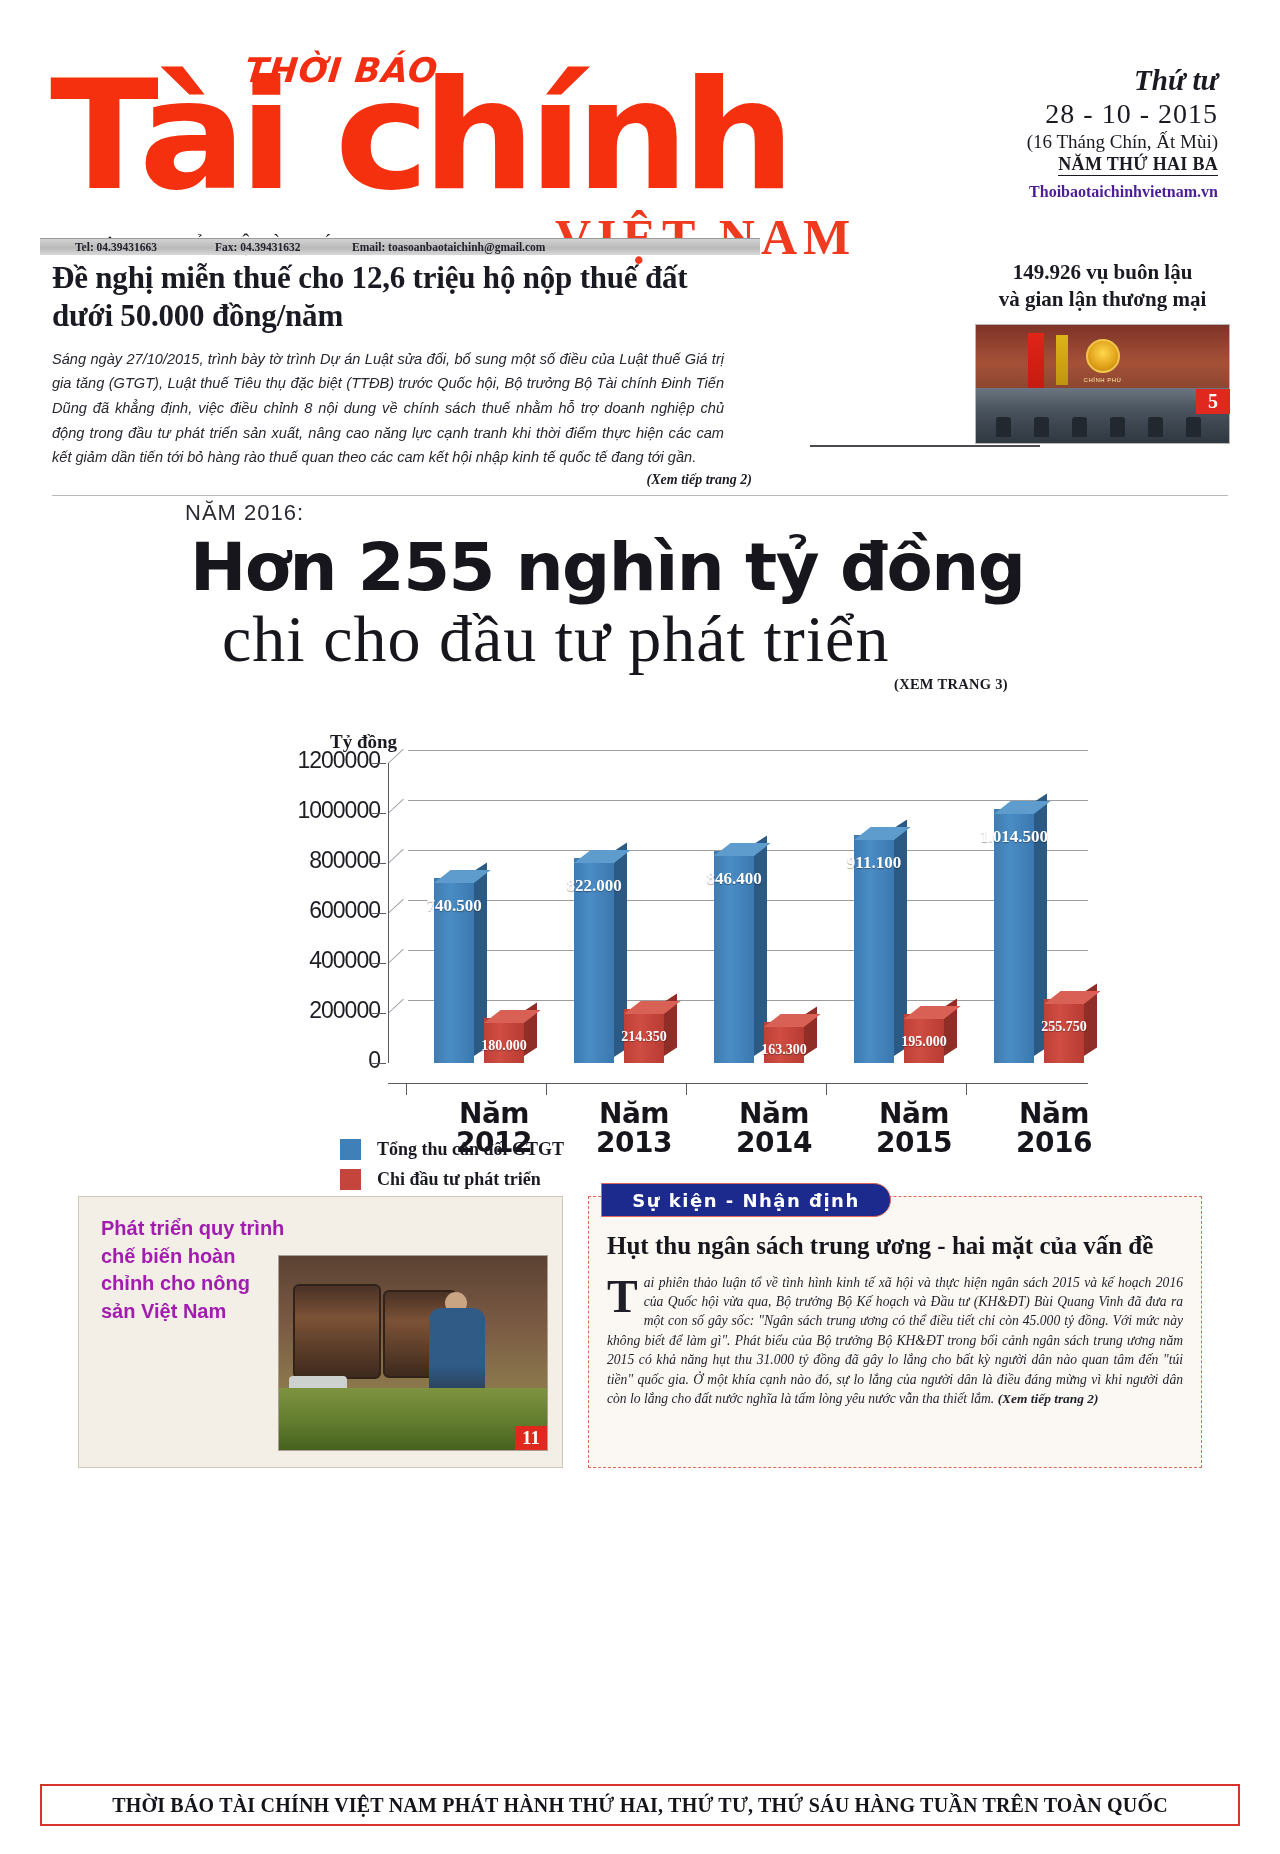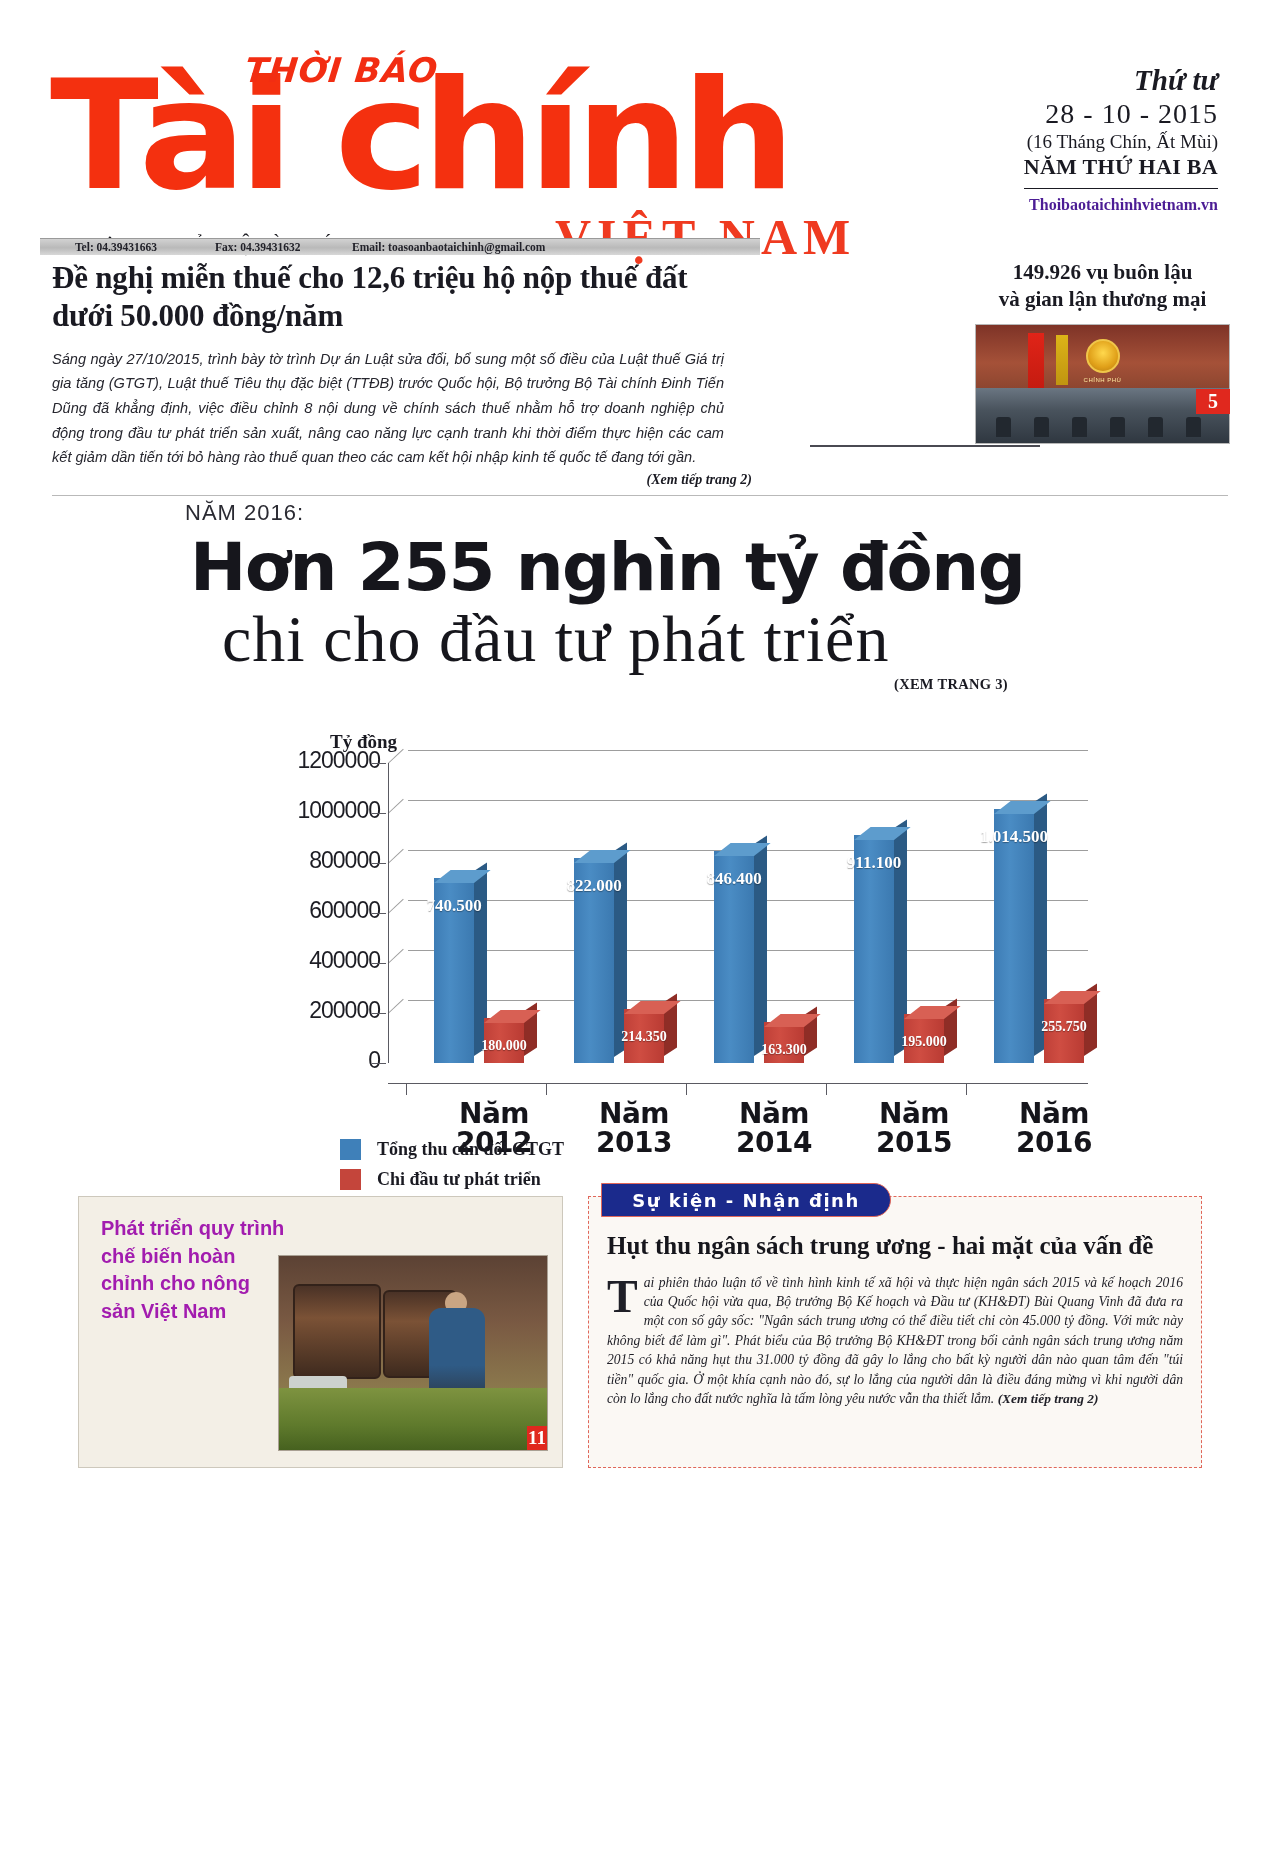--- a/index.html
+++ b/index.html
@@ -52,23 +52,23 @@
     width: 290px; text-align: right;
     font-family: "Liberation Serif", serif;
   }
   .so-line { font-size: 25px; letter-spacing: 0px; }
   .so-num { font-size: 36px; font-weight: bold; color: #ee2310; }
   .so-paren { font-size: 19px; }
   .thu-tu { font-size: 29px; font-style: italic; font-weight: bold; margin-top: 2px; }
   .date-line { font-size: 28px; margin-top: 1px; letter-spacing: 1px; }
   .lunar { font-size: 19px; margin-top: 1px; }
   .nam-thu {
-    font-size: 22px; font-weight: bold; margin-top: 1px;
+    font-size: 18px; font-weight: bold; margin-top: 1px;
     border-bottom: 1.6px solid #1a1a22; display: inline-block;
-    padding-bottom: 8px; letter-spacing: 0.3px;
+    padding-bottom: 0; letter-spacing: 0.3px;
   }
   .site { font-size: 16px; font-weight: bold; color: #4c1d95; margin-top: 7px; }
 
   
   .contact-strip {
     position: absolute; left: 40px; top: 238px; width: 720px; height: 17px;
     background: linear-gradient(to bottom, #d2d2d2, #b9b9b9 55%, #d8d8d8);
     border-top: 1px solid #9a9a9a;
   }
   .contact-strip span {
@@ -251,21 +251,21 @@
   }
   .lp-head2 { position: absolute; left: 166px; top: 36px; width: 22px; height: 22px;
     border-radius: 50%; background: #c9a583; }
   .lp-greens { position: absolute; left: 0; right: 0; bottom: 0; height: 62px;
     background: linear-gradient(to bottom,#7e9340,#5f7a2c 60%,#46611f); }
   .lp-sack { position: absolute; left: 10px; bottom: 26px; width: 58px; height: 48px;
     background: #cdd2ce; border-radius: 4px; }
   .badge11 {
     position: absolute; right: 0; bottom: 0; background: #e0281e; color: #fff;
     font-family: "Liberation Serif", serif; font-weight: bold; font-size: 19px;
-    width: 20px; height: 24px; line-height: 24px; text-align: center;
+    width: 32px; height: 24px; line-height: 24px; text-align: center;
   }
 
   .right-box {
     position: absolute; left: 548px; top: 0; right: 38px; height: 272px;
     border: 1.5px dashed #e0675a; background: #fbf8f4;
     padding: 26px 18px 12px 18px;
   }
   .sk-tab {
     position: absolute; left: 12px; top: -14px; width: 290px; height: 34px;
     background: #1b2a8c; border-radius: 0 18px 18px 0;
@@ -518,13 +518,16 @@
     <div class="right-box">
       <div class="sk-tab">Sự kiện - Nhận định</div>
       <div class="rb-head">Hụt thu ngân sách trung ương - hai mặt của vấn đề</div>
       <div class="rb-body">
         <span class="dropcap">T</span><span>ai phiên thảo luận tổ về tình hình kinh tế xã hội và thực hiện ngân sách 2015 và kế hoạch 2016 của Quốc hội  vừa qua, Bộ trưởng Bộ Kế hoạch và Đầu tư (KH&amp;ĐT) Bùi Quang Vinh đã đưa ra một con số gây sốc: "Ngân sách trung ương có thể điều tiết chỉ còn 45.000 tỷ đồng. Với mức này không biết để làm  gì". Phát biểu của Bộ trưởng Bộ KH&amp;ĐT trong bối cảnh ngân sách trung ương năm 2015 có khả năng hụt thu 31.000 tỷ đồng đã gây lo lắng cho bất kỳ người dân nào quan tâm đến "túi tiền" quốc gia. Ở một khía cạnh nào đó, sự lo lắng của người dân là điều  đáng mừng vì khi người dân còn lo lắng cho đất nước nghĩa là tấm lòng yêu nước vẫn tha thiết lắm.</span>
         <span class="rb-ref">(Xem tiếp trang 2)</span>
       </div>
     </div>
   </div>
 
+  <div class="footer">
+    <div class="footer-text">THỜI BÁO TÀI CHÍNH VIỆT NAM PHÁT HÀNH THỨ HAI, THỨ TƯ, THỨ SÁU HÀNG TUẦN TRÊN TOÀN QUỐC</div>
+  </div>
 </div>
 
 </body></html>

